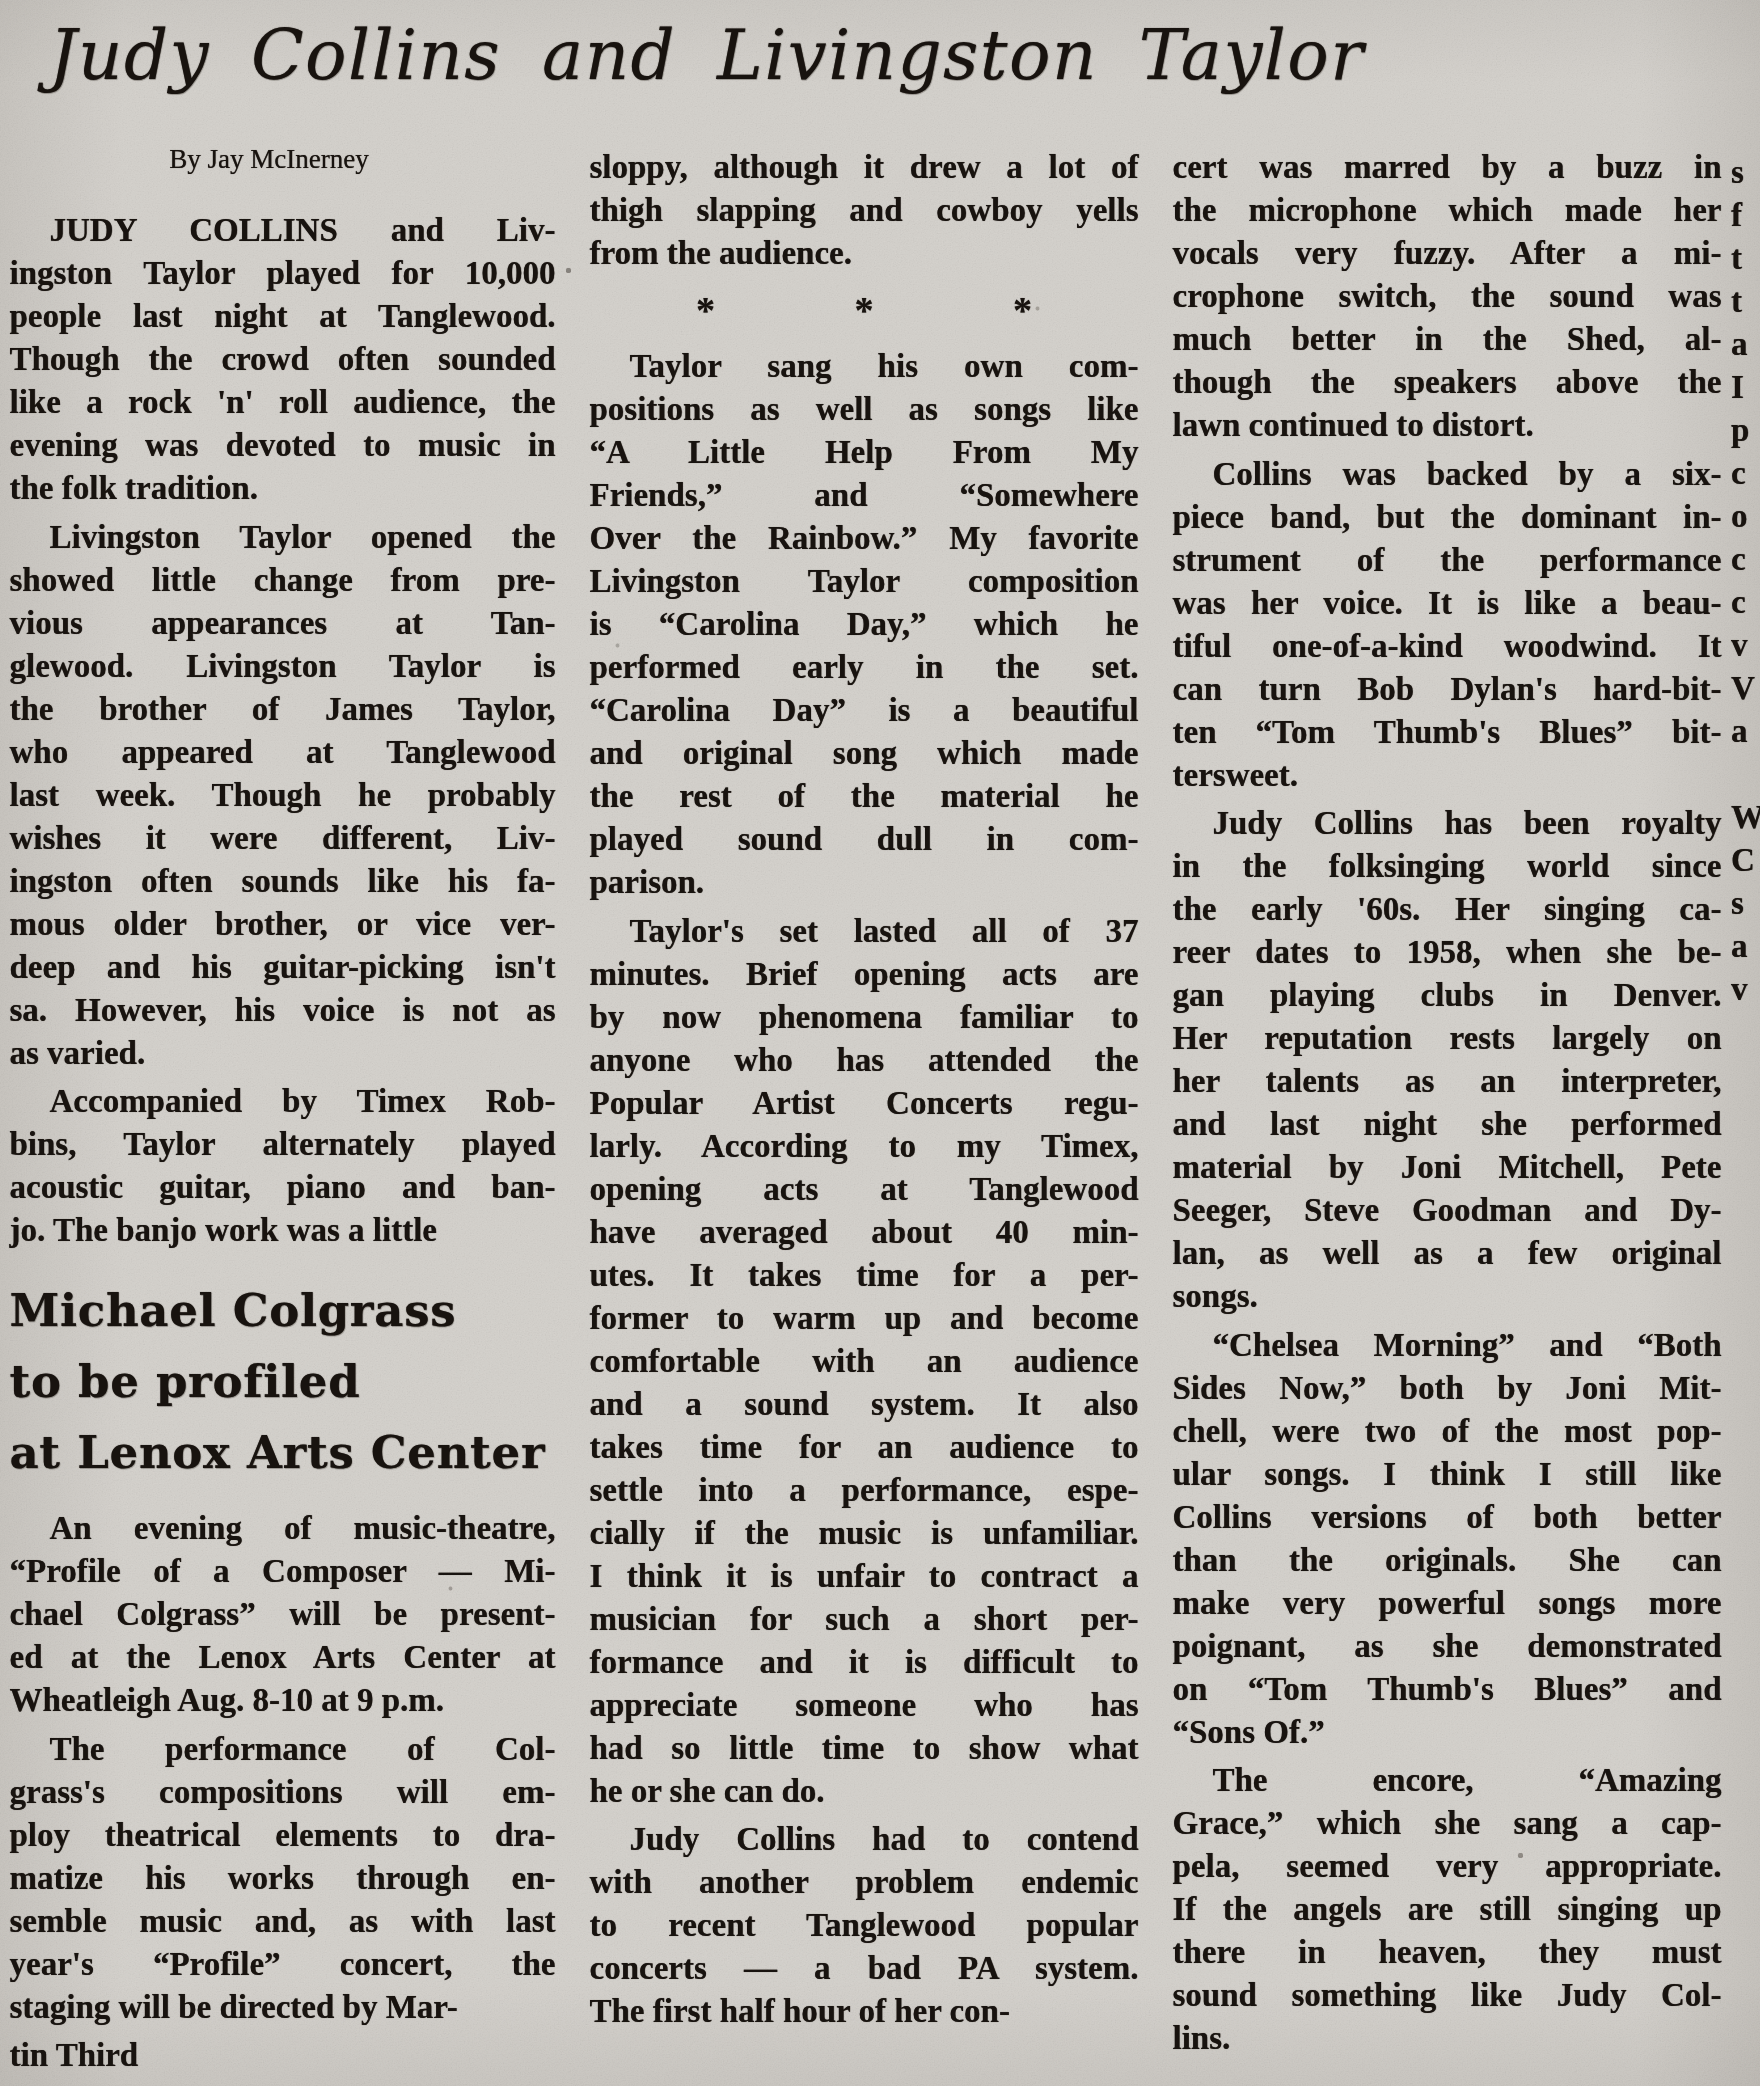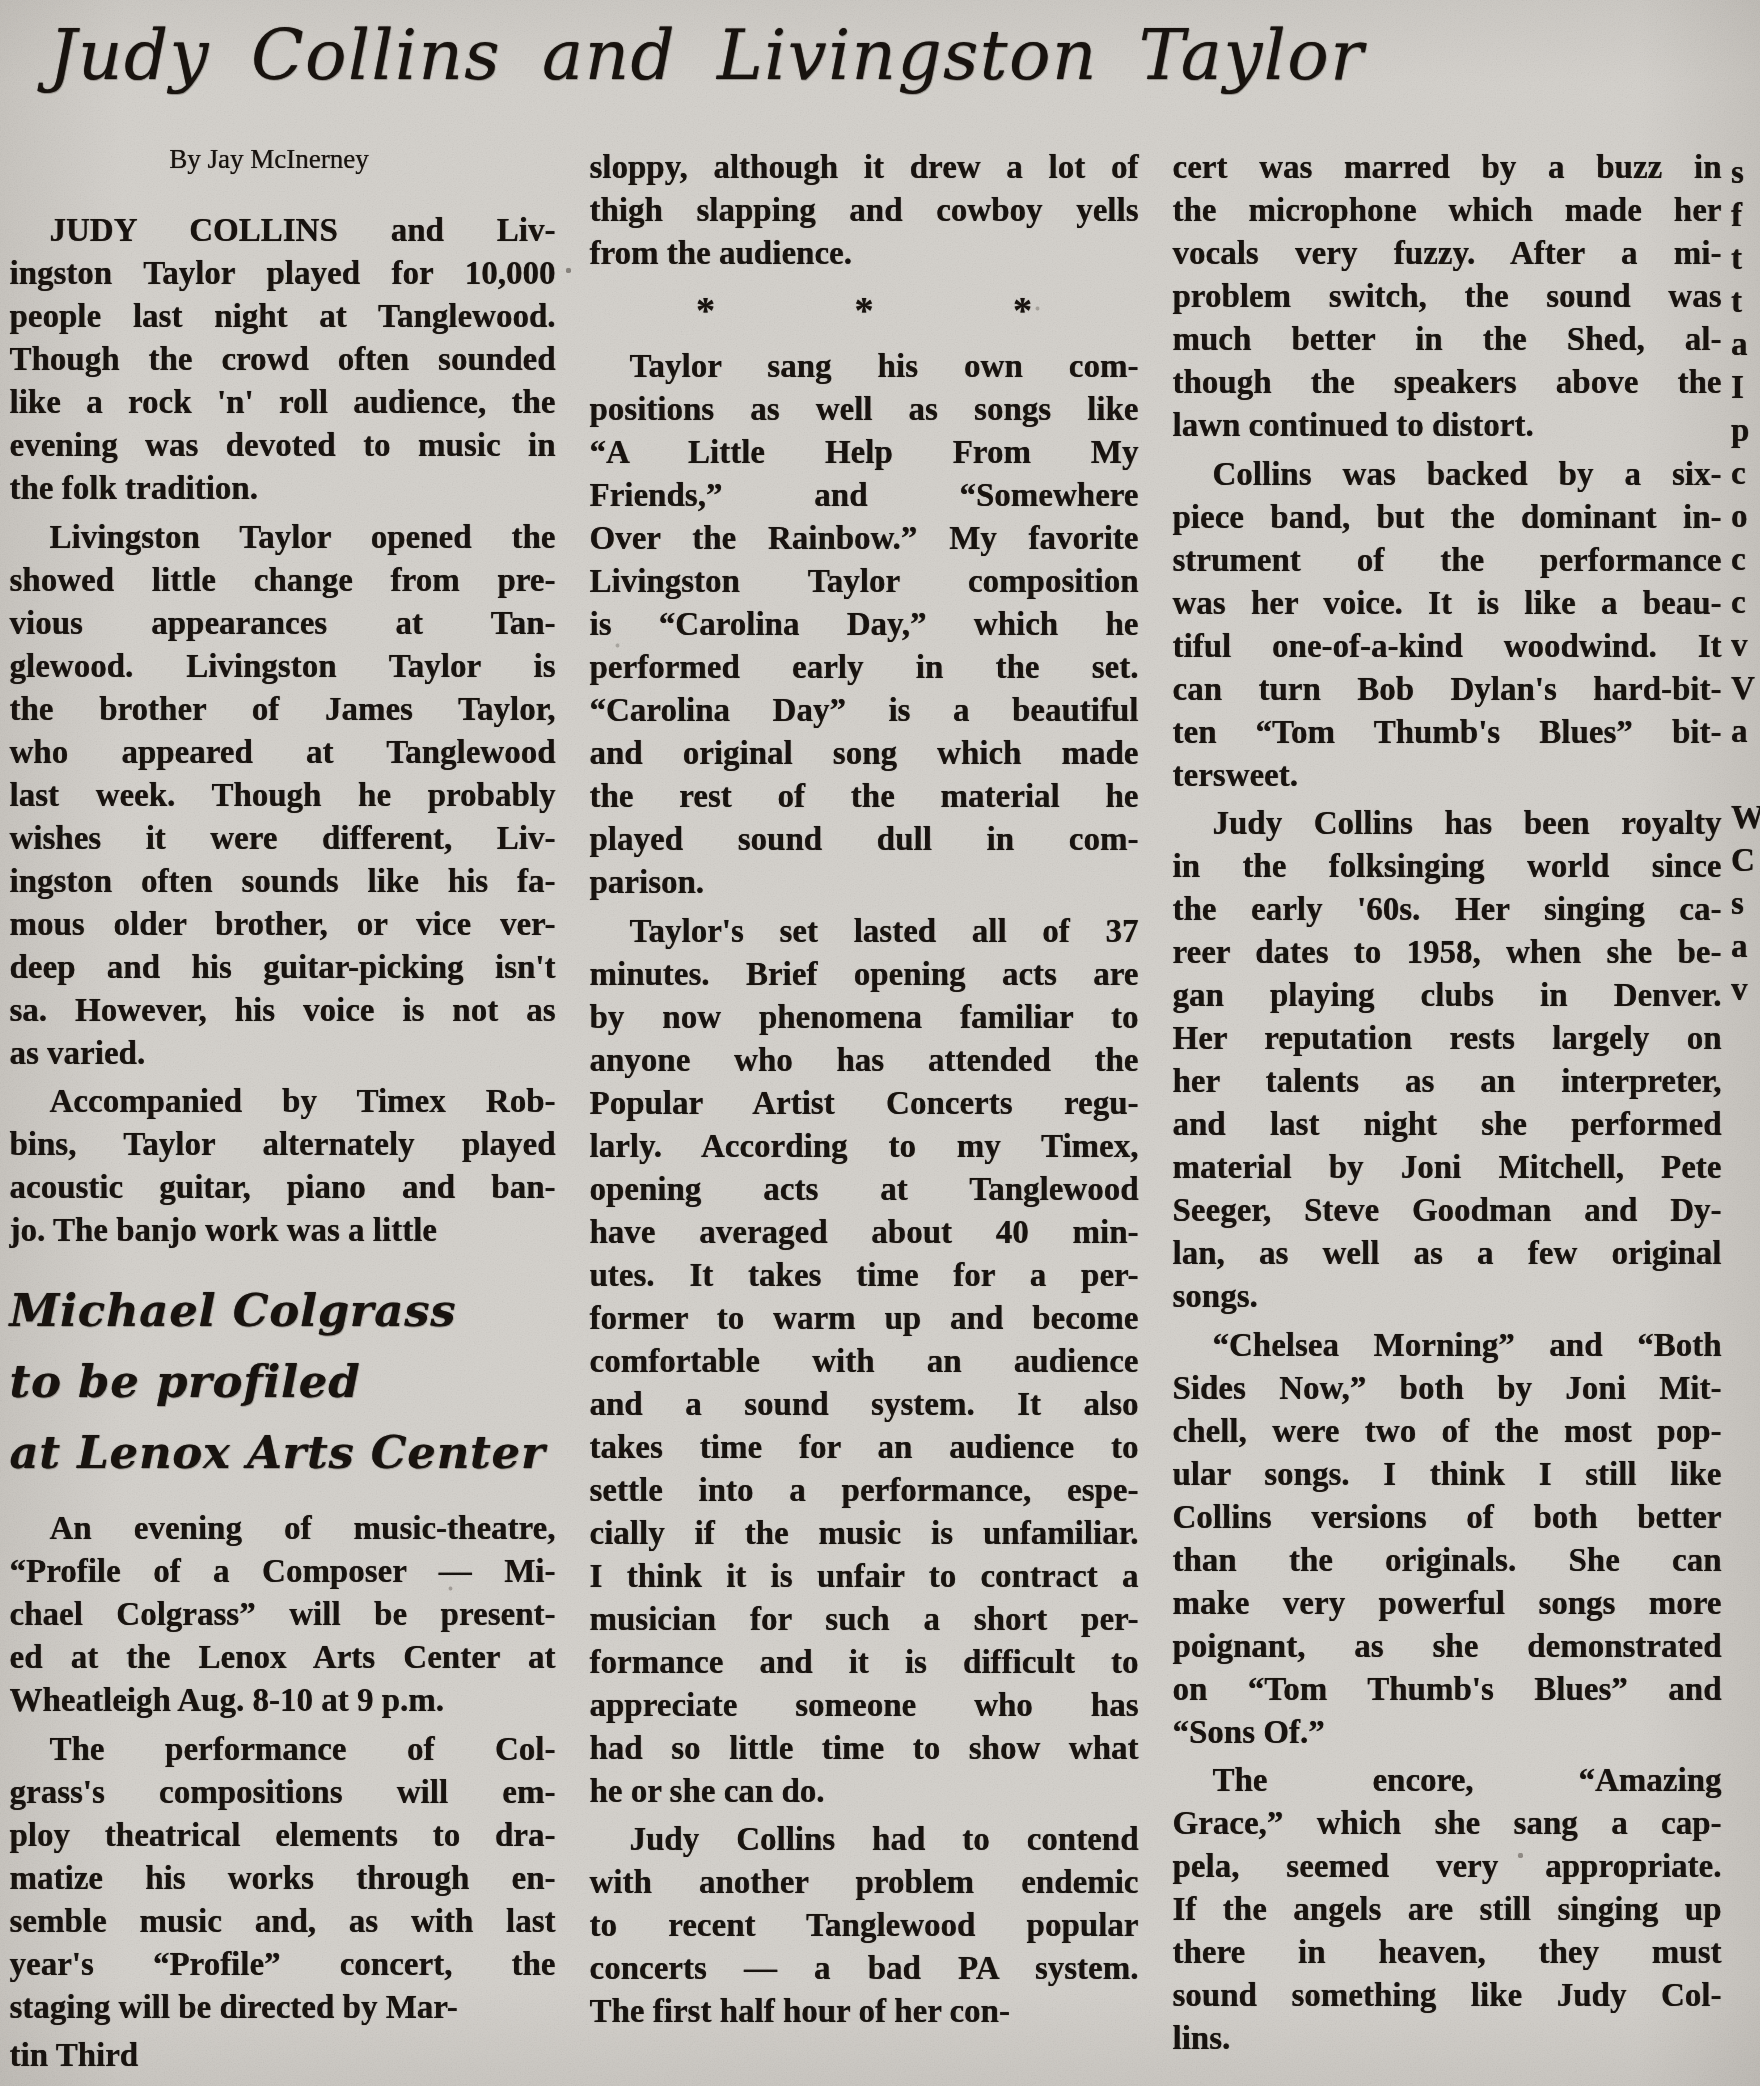--- a/index.html
+++ b/index.html
@@ -40,21 +40,21 @@
     font-weight:700;font-size:33px;line-height:43px;height:43px;
     text-align:justify;text-align-last:justify;
     overflow:visible;white-space:nowrap;
   }
   .line.last{text-align-last:left;}
   .line.ind{padding-left:40px;}
   .para{margin:0 0 5.5px 0;}
   .subhead{margin:23px 0 19px 0;}
   .subline{
     font-family:"DejaVu Serif",serif;
-    font-style:italic;font-weight:700;
+    font-weight:700;
     font-size:45px;line-height:71px;height:71px;
     letter-spacing:0.7px;white-space:nowrap;
     text-shadow:0 0 1px rgba(28,22,16,0.7), 0.7px 0.7px 0.7px rgba(28,22,16,0.25);
   }
   .stars{
     height:51px;line-height:51px;margin:9.5px 0;
     text-align:center;
     font-weight:700;font-size:38px;
     letter-spacing:65px;padding-left:65px;
   }
@@ -197,21 +197,21 @@
             <div class="line last">The first half hour of her con-</div>
           </div>
         </div>
     </div>
     <div class="col">
       <div class="col-body">
           <div class="para">
             <div class="line">cert was marred by a buzz in</div>
             <div class="line">the microphone which made her</div>
             <div class="line">vocals very fuzzy. After a mi-</div>
-            <div class="line">problem switch, the sound was</div>
+            <div class="line">crophone switch, the sound was</div>
             <div class="line">much better in the Shed, al-</div>
             <div class="line">though the speakers above the</div>
             <div class="line last">lawn continued to distort.</div>
           </div>
           <div class="para">
             <div class="line ind">Collins was backed by a six-</div>
             <div class="line">piece band, but the dominant in-</div>
             <div class="line">strument of the performance</div>
             <div class="line">was her voice. It is like a beau-</div>
             <div class="line">tiful one-of-a-kind woodwind. It</div>

